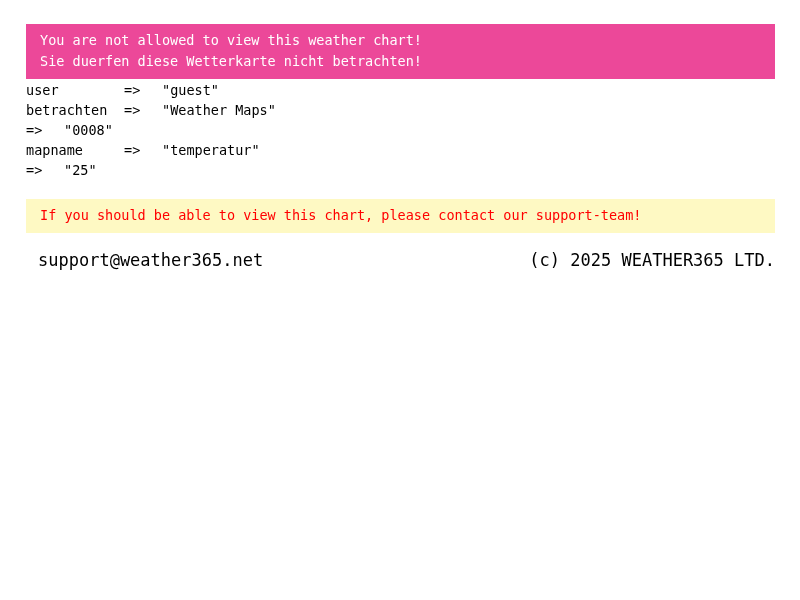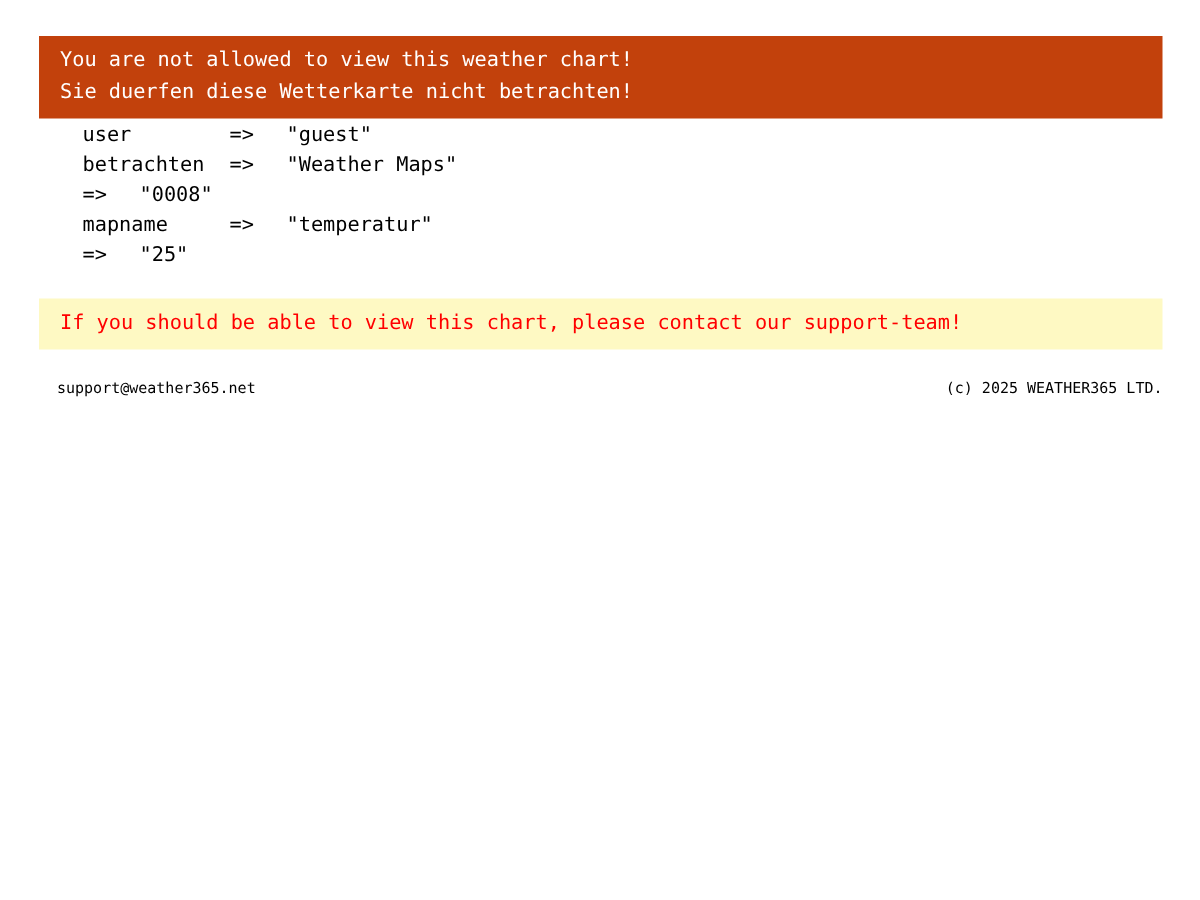--- a/index.html
+++ b/index.html
@@ -28,34 +28,34 @@
     left: 26px;
     width: 749px;
     box-sizing: border-box;
     padding: 6px 14px 7px 14px;
     font-size: 13.5px;
     line-height: 21px;
     white-space: nowrap;
   }
   .banner-error {
     top: 24px;
-    background: #c2410c;
+    background: #ec4899;
     color: #ffffff;
   }
   .banner-info {
     top: 199px;
     background: #fef9c3;
     color: #ff0000;
   }
   .banner-line {
     display: block;
   }
   .params {
     position: absolute;
-    left: 55px;
+    left: 26px;
     top: 80px;
     width: 600px;
   }
   .param-row {
     display: flex;
     line-height: 20px;
     height: 20px;
     font-size: 13.5px;
     white-space: pre;
   }
@@ -70,21 +70,21 @@
   .param-val {
     flex: 1 1 auto;
   }
   .footer {
     position: absolute;
     left: 38px;
     top: 250px;
     width: 737px;
     display: flex;
     justify-content: space-between;
-    font-size: 10px;
+    font-size: 17px;
     line-height: 20px;
     white-space: nowrap;
   }
   .footer-left {
     text-align: left;
   }
   .footer-right {
     text-align: right;
     margin-left: 20px;
   }

